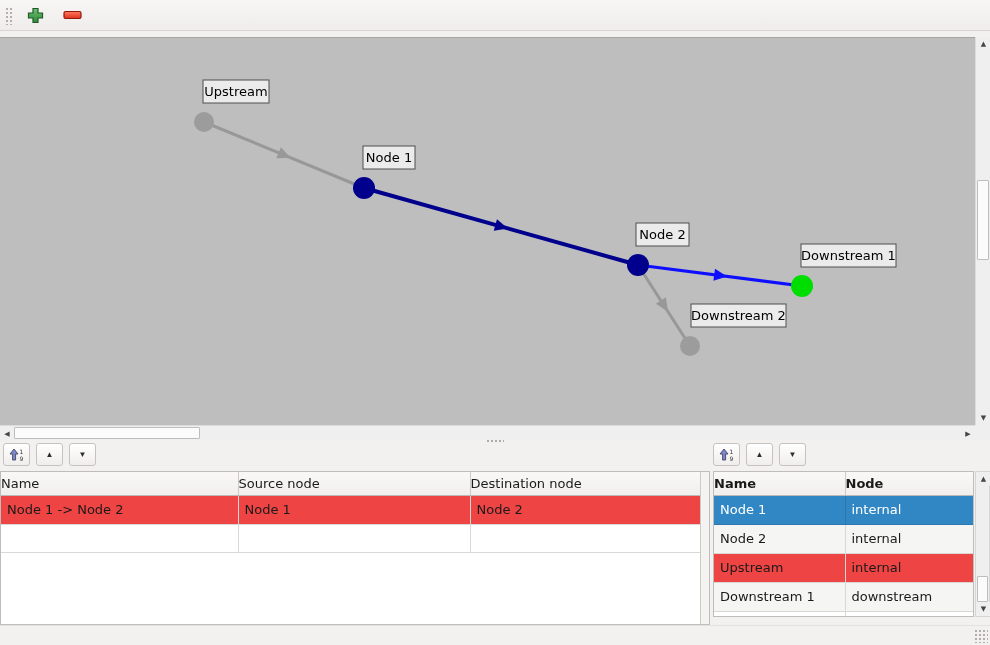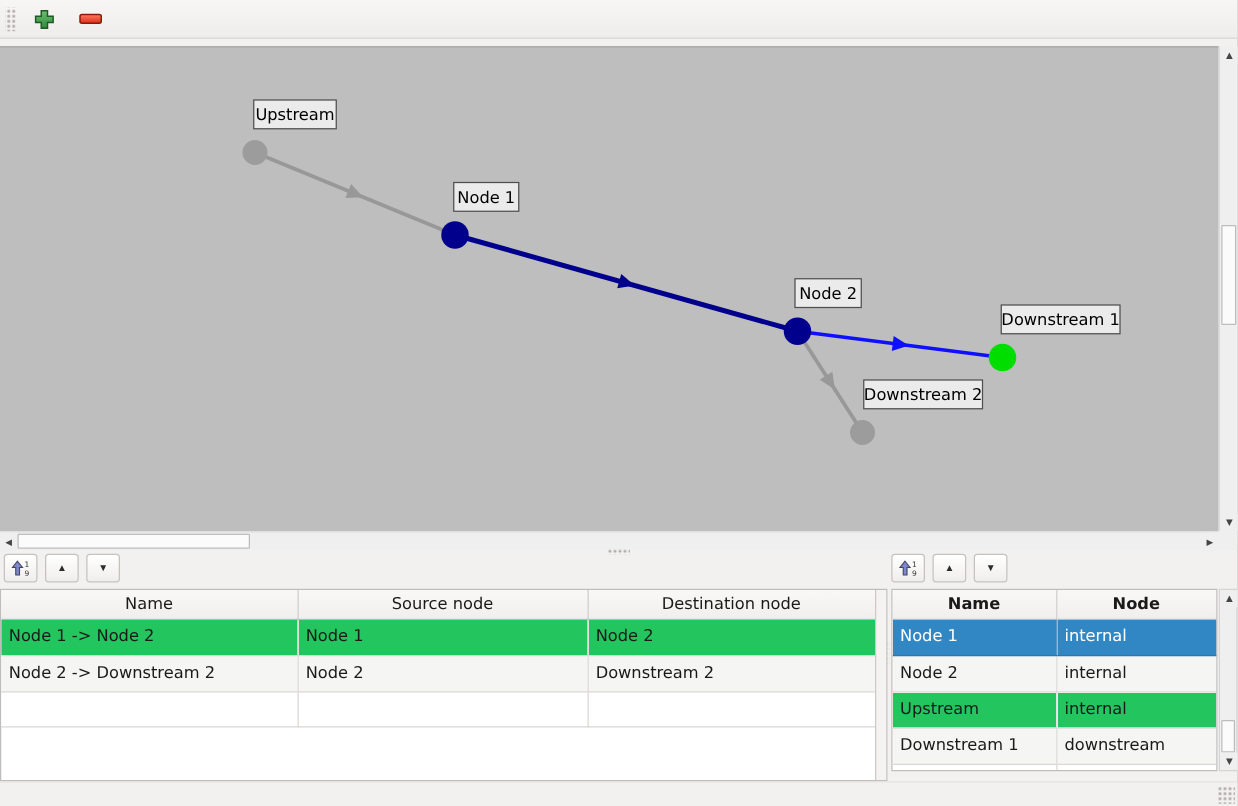--- a/index.html
+++ b/index.html
@@ -86,30 +86,30 @@
   #rp-sort { left:713px; } #rp-up { left:746px; } #rp-down { left:779px; }
 
   
   .table-wrap { background:#fff; border:1px solid #bfbdbb; overflow:hidden; }
   #edges-table-wrap { left:0;    top:471px; width:710px; height:154px; }
   #nodes-table-wrap { left:713px; top:471px; width:261px; height:146px; }
   table { border-collapse:collapse; table-layout:fixed; }
   #edges-table { width:699px; }
   #nodes-table { width:259px; }
   th {
-    height:23px; font-weight:normal; text-align:center;
+    height:23px; font-weight:normal; text-align:left;
     background: linear-gradient(#f9f8f7, #f1efee);
     border-right:1px solid #ccc9c7; border-bottom:1px solid #bcb9b7;
     overflow:hidden; white-space:nowrap;
   }
   #nodes-table th { font-weight:bold; }
   td {
     height:29px; padding-left:6px; vertical-align:middle;
     border-right:1px solid #dad8d6; border-bottom:1px solid #dad8d6;
-    overflow:hidden; white-space:nowrap; background:#22c55e;
+    overflow:hidden; white-space:nowrap; background:#ef4444;
   }
   tr.alt td { background:#f5f5f4; }
   tr.selected td { background:#3187c4; color:#fff; border-right-color:#2a76ad; border-bottom-color:#2a76ad; }
   tr.trailing td { height:28px; background:#fff; }
   .vstrip {
     position:absolute; right:0; top:0; bottom:0; width:9px;
     background:#f4f3f2; border-left:1px solid #ccc9c7;
   }
 
   
@@ -236,25 +236,20 @@
           <th>Source node</th>
           <th>Destination node</th>
         </tr>
       </thead>
       <tbody>
         <tr class="">
           <td>Node 1 -&gt; Node 2</td>
           <td>Node 1</td>
           <td>Node 2</td>
         </tr>
-        <tr class="alt">
-          <td>Node 2 -&gt; Downstream 2</td>
-          <td>Node 2</td>
-          <td>Downstream 2</td>
-        </tr>
         <tr class="trailing">
           <td></td>
           <td></td>
           <td></td>
         </tr>
       </tbody>
   </table>
   <div class="vstrip"></div>
 </div>
 

